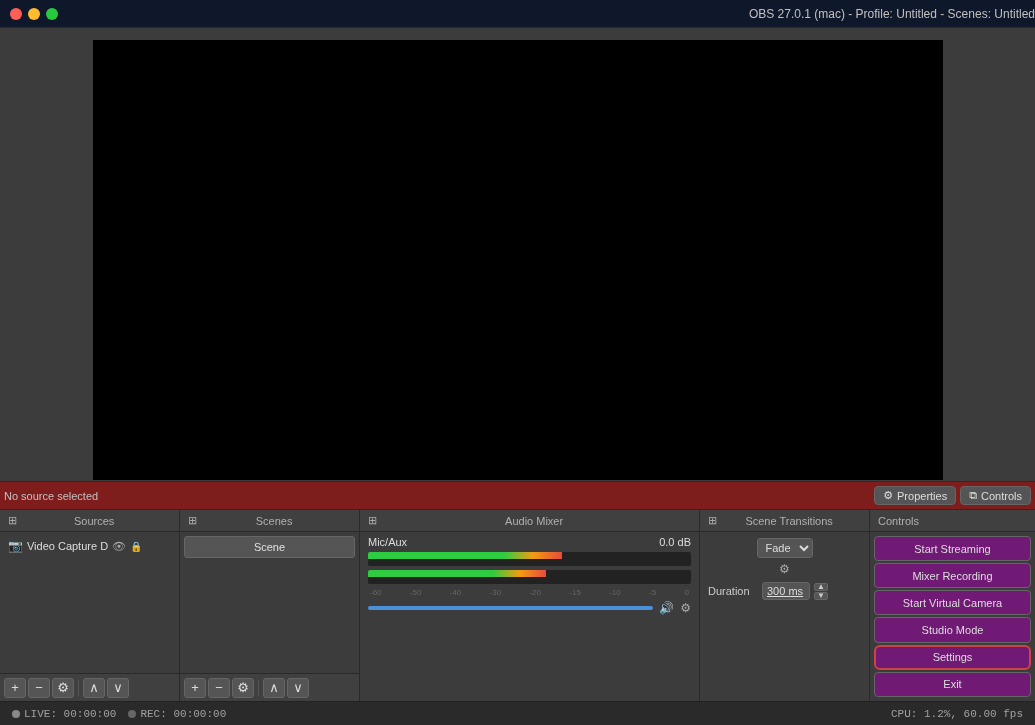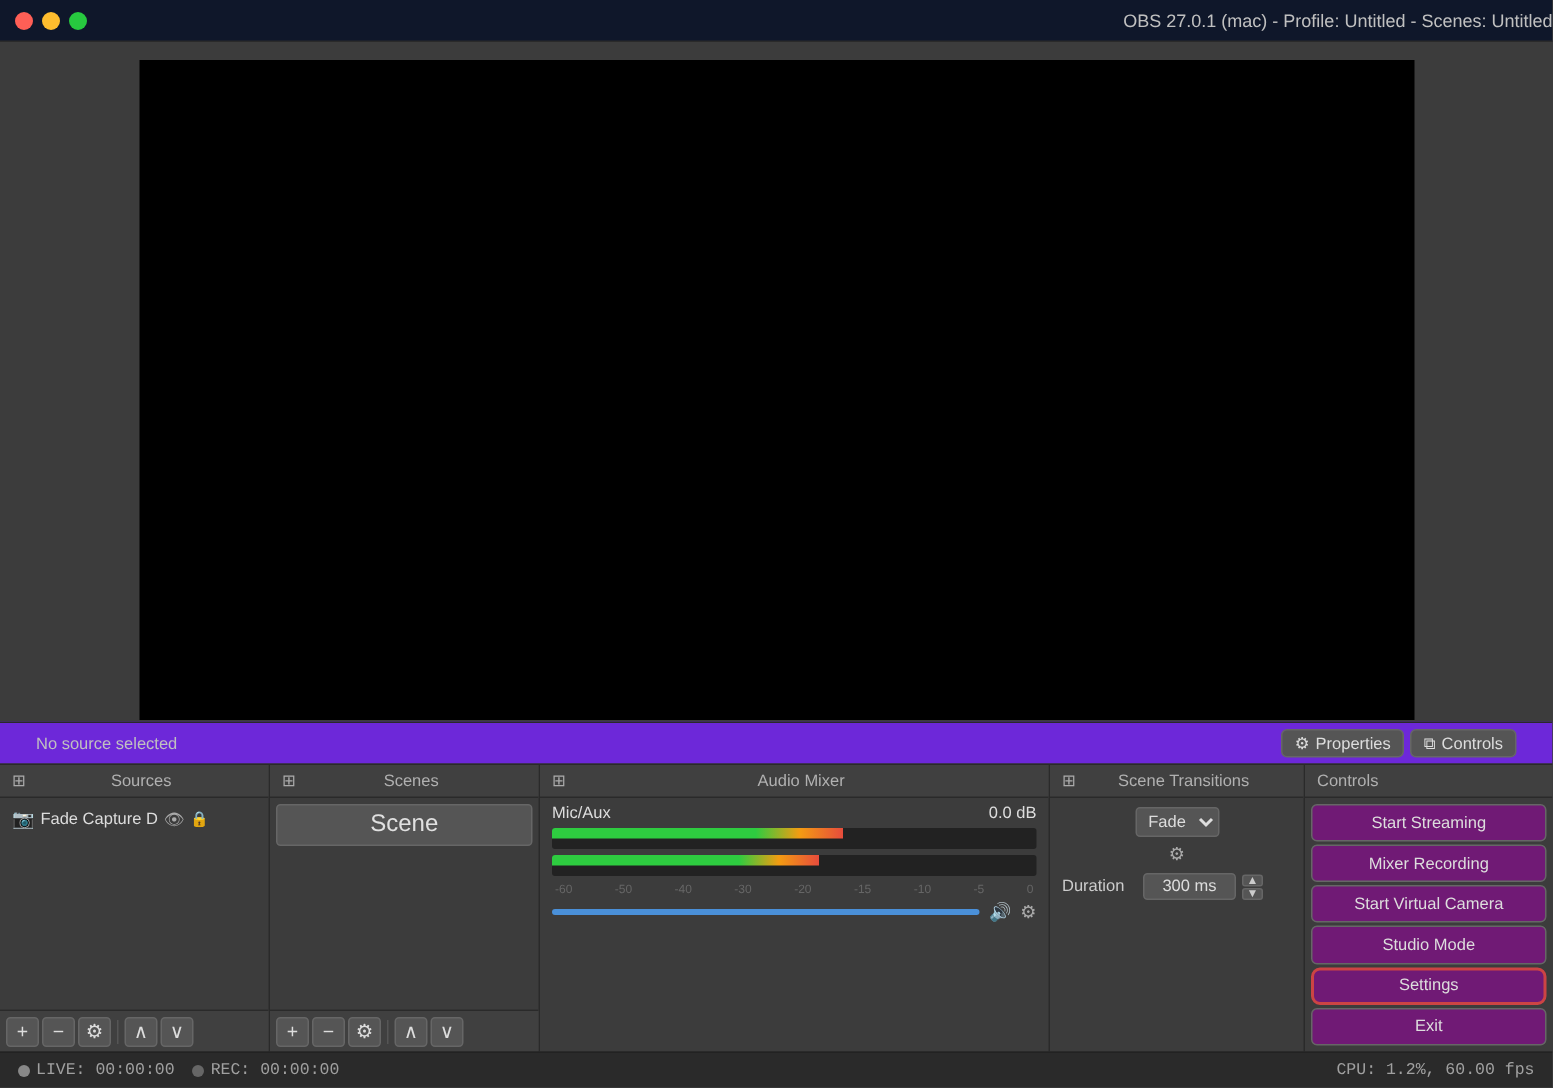--- a/index.html
+++ b/index.html
@@ -69,24 +69,24 @@
     .bottom-panel {
       height: 220px;
       display: flex;
       flex-direction: column;
       flex-shrink: 0;
     }
 
     
     .source-bar {
       height: 28px;
-      background: #6d28d9;
-      display: flex;
-      align-items: center;
-      padding: 0 24px;
+      background: #7f1d1d;
+      display: flex;
+      align-items: center;
+      padding: 0 4px;
       gap: 16px;
       border-top: 1px solid #2a2a2a;
       flex-shrink: 0;
     }
     .source-bar-text {
       color: #c0c0c0;
       font-size: 11px;
     }
     .source-bar-buttons {
       margin-left: auto;
@@ -148,21 +148,21 @@
     .sources-panel { width: 180px; }
     .audio-panel { flex: 1; }
     .transitions-panel { width: 170px; }
     .controls-panel { width: 165px; border-right: none; }
 
     .scene-item {
       background: #555;
       border: 1px solid #666;
       border-radius: 3px;
       padding: 4px 8px;
-      font-size: 16px;
+      font-size: 11px;
       color: #e0e0e0;
       cursor: pointer;
       text-align: center;
     }
 
     .source-item {
       display: flex;
       align-items: center;
       gap: 4px;
       padding: 3px 4px;
@@ -306,28 +306,29 @@
       display: flex;
       align-items: center;
       gap: 4px;
     }
     .duration-label {
       font-size: 11px;
       color: #ccc;
       min-width: 50px;
     }
     .duration-input {
-      width: 62px;
+      width: 48px;
       background: #555;
       border: 1px solid #666;
       border-radius: 3px;
       color: #ddd;
       font-size: 11px;
       padding: 2px 4px;
-      text-align: center;
+      text-align: left;
+      text-decoration: underline;
     }
     .spinner-btn {
       display: flex;
       flex-direction: column;
       gap: 1px;
     }
     .spin-up, .spin-down {
       width: 14px;
       height: 8px;
       background: #555;
@@ -433,21 +434,21 @@
 
     <div class="panel sources-panel">
       <div class="panel-header">
         <span class="panel-icon">⊞</span>
         <span class="panel-title">Sources</span>
         <span></span>
       </div>
       <div class="panel-content">
         <div class="source-item">
           <span class="source-item-icon">📷</span>
-          <span>Fade Capture D</span>
+          <span>Video Capture D</span>
           <span class="source-item-eye">👁</span>
           <span class="source-item-lock">🔒</span>
         </div>
       </div>
       <div class="panel-toolbar">
         <button class="toolbar-btn">+</button>
         <button class="toolbar-btn">−</button>
         <button class="toolbar-btn">⚙</button>
         <div class="toolbar-sep"></div>
         <button class="toolbar-btn">∧</button>

